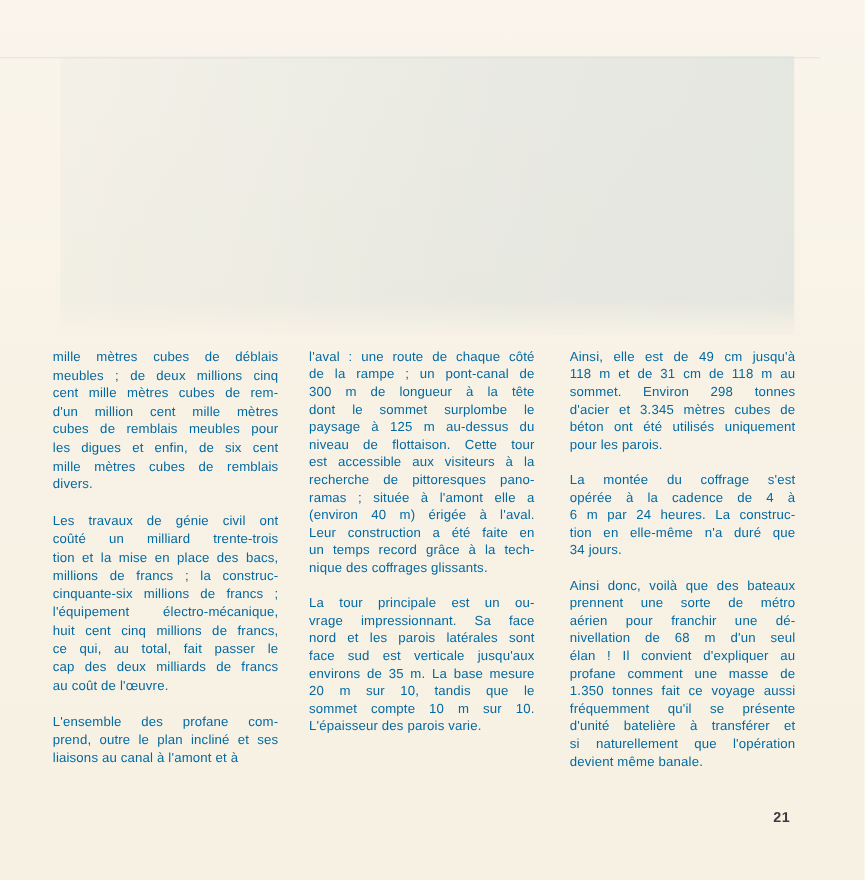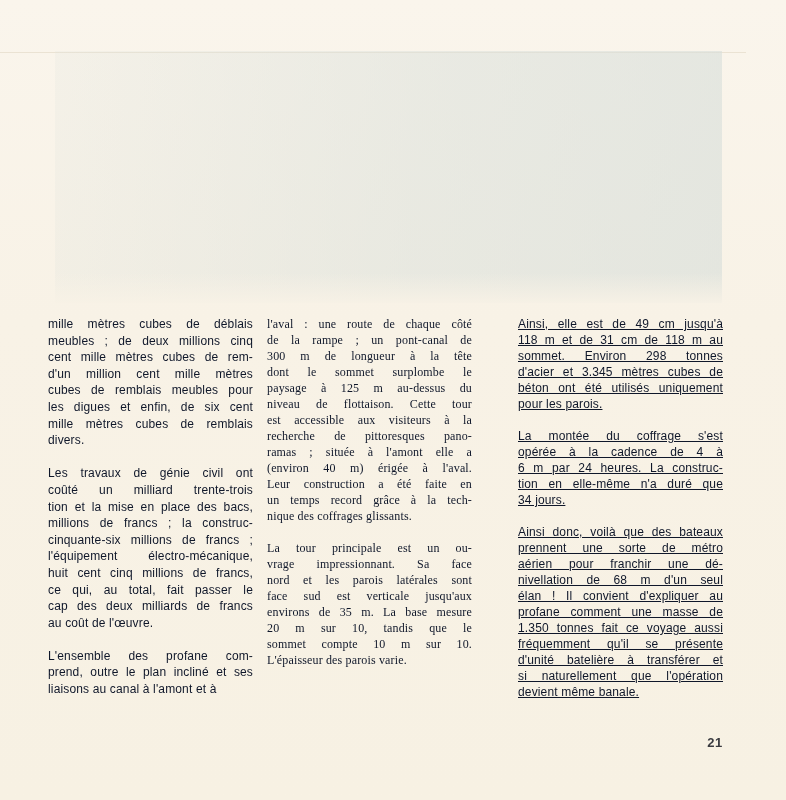--- a/index.html
+++ b/index.html
@@ -31,44 +31,44 @@
     width: 667px;
     height: 252px;
     background:
       linear-gradient(to bottom, rgba(219,224,218,0.0) 0%, rgba(219,224,218,0.0) 88%, rgba(248,242,230,0.9) 100%),
       linear-gradient(100deg, rgba(224,228,221,0.22) 0%, rgba(218,224,219,0.52) 55%, rgba(215,222,218,0.62) 100%);
   }
   .column {
     position: absolute;
     top: 316px;
     width: 205px;
-    color: #0f172a;
+    color: #0369a1;
     font-size: 12px;
     letter-spacing: 0.15px;
   }
   .col-0 { left: 48px;  line-height: 16.6px; }
-  .col-1 { left: 267px; line-height: 16px; font-family: Liberation Serif, serif;   }
+  .col-1 { left: 281px; line-height: 16px;   }
   .col-2 { left: 518px; line-height: 16px;   }
   .col-0 .para { margin: 0 0 16.6px 0; }
   .col-1 .para { margin: 0 0 16px 0; }
-  .col-2 .para { margin: 0 0 16px 0; text-decoration: underline; }
+  .col-2 .para { margin: 0 0 16px 0; }
   .para:last-child { margin-bottom: 16px; }
   .line {
     text-align: justify;
     text-align-last: justify;
   }
   .line.lastline {
     text-align-last: left;
   }
   .page-number {
     position: absolute;
     left: 703px;
     top: 735px;
     width: 24px;
-    text-align: center;
+    text-align: left;
     font-size: 13px;
     font-weight: bold;
     letter-spacing: 0.5px;
     color: #3a3b40;
   }
 </style>
 </head>
 <body>
 
 <div class="hairline"></div>

